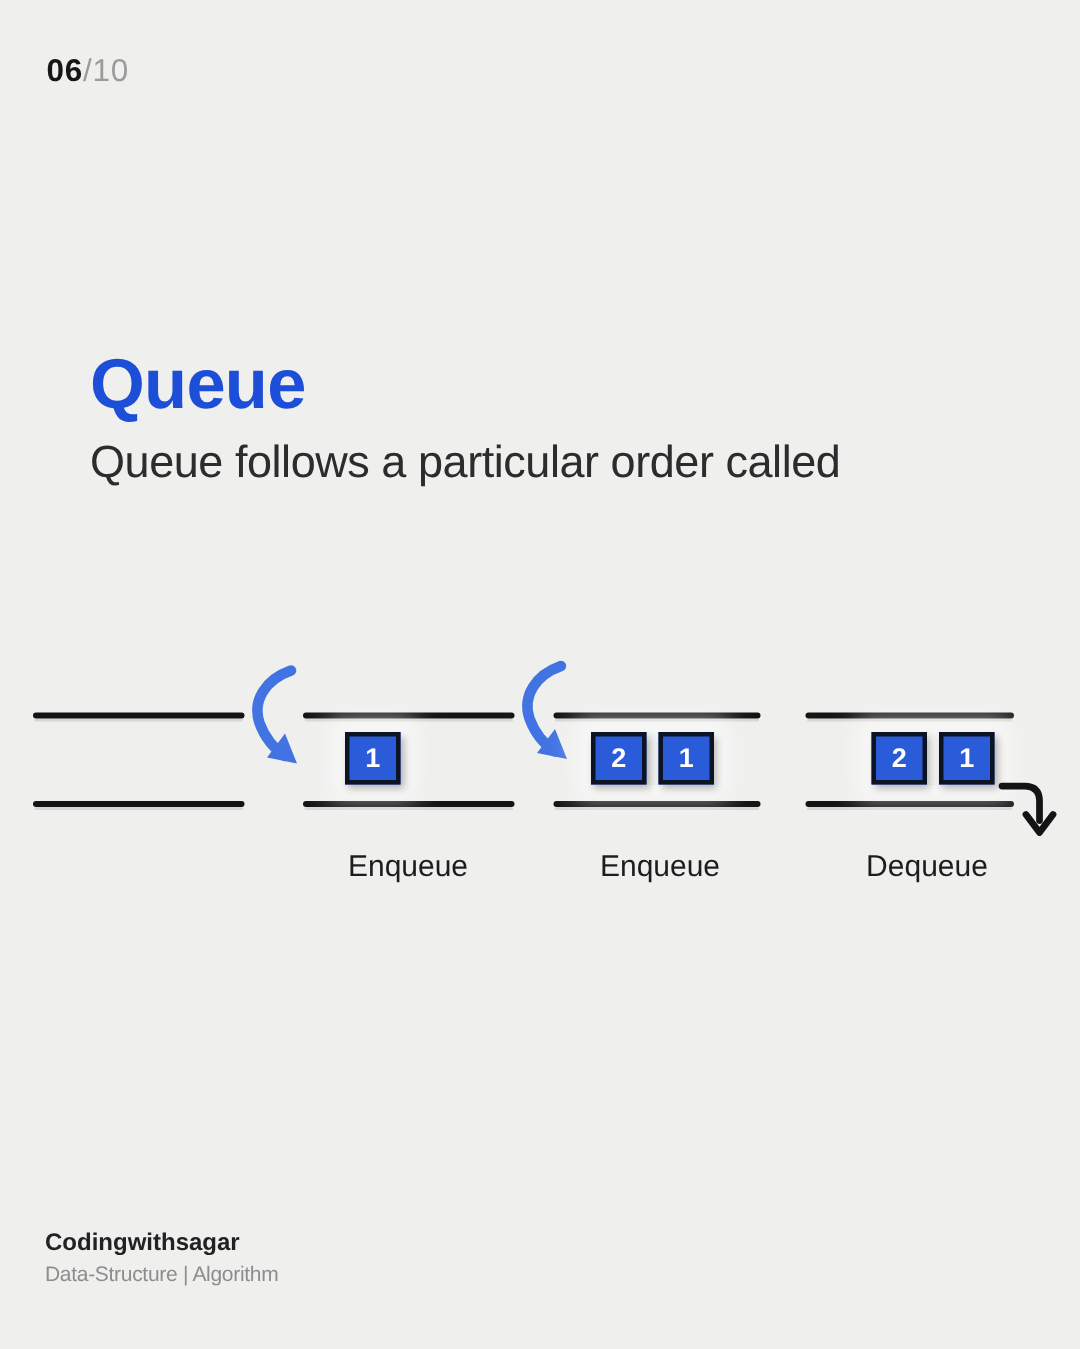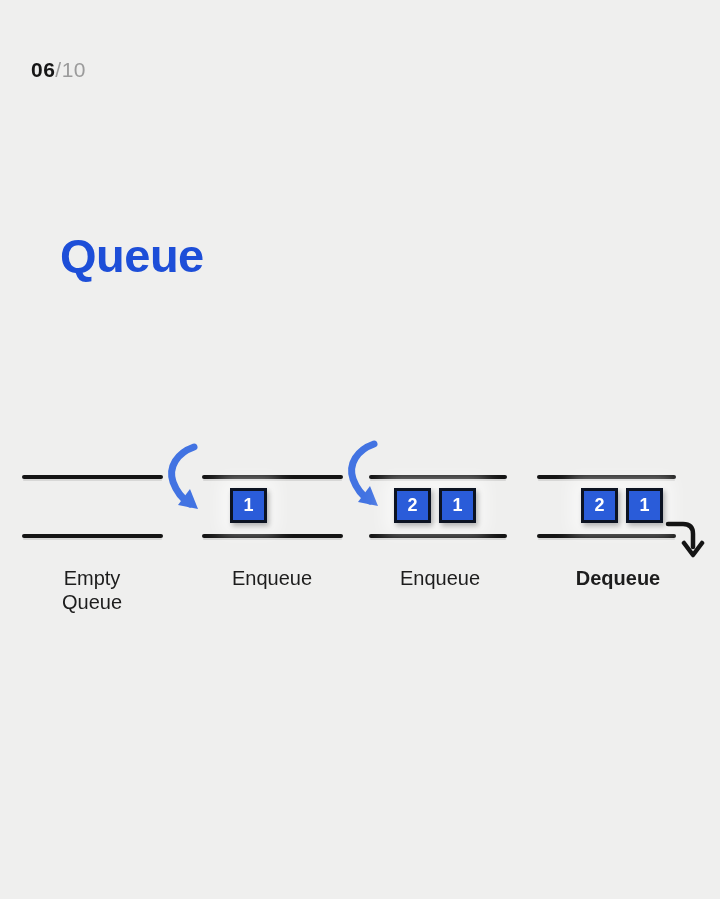--- a/index.html
+++ b/index.html
@@ -6,21 +6,21 @@
   body{
     width:720px;height:899px;
     background:#efefee;
     font-family:"Liberation Sans","DejaVu Sans",sans-serif;
     position:relative;overflow:hidden;
     color:#1e1e1e;
   }
   .canvas{position:absolute;inset:0;}
 
   
-  .page-num{position:absolute;left:31px;top:36px;font-size:21px;letter-spacing:.5px;margin-top:22px;}
+  .page-num{position:absolute;left:31px;top:36px;font-size:21px;letter-spacing:.5px;}
   .pn-current{font-weight:700;color:#161616;}
   .pn-total{font-weight:400;color:#9b9b9b;}
 
   
   .title{
     position:absolute;left:60px;top:228px;margin:0;
     font-size:47px;font-weight:700;color:#1d4ed8;letter-spacing:-.5px;
   }
   .desc{
     position:absolute;left:60px;top:290px;
@@ -62,39 +62,40 @@
 
   .stage-label{
     position:absolute;top:126px;transform:translateX(-50%);
     font-size:20px;color:#1d1d1d;text-align:center;line-height:24px;
     white-space:nowrap;
   }
   .stage-label.wrap{white-space:normal;width:110px;}
   .lb1{left:92px;}
   .lb2{left:272px;}
   .lb3{left:440px;}
-  .lb4{left:618px;font-weight:bold;}
+  .lb4{left:618px;}
 
   
   .footer{position:absolute;left:30px;top:820px;}
   .brand{font-size:16px;font-weight:700;color:#222;}
   .tagline{font-size:14px;color:#8d8d8d;margin-top:3px;letter-spacing:-.2px;}
 </style>
 </head>
 <body>
 
 <div class="canvas">
 
   <div class="page-num">
     <span class="pn-current">06</span><span class="pn-total">/10</span>
   </div>
 
   <h1 class="title">Queue</h1>
 
   <div class="desc">
+    <div>Queue follows a particular order called</div>
   </div>
 
   <div class="diagram">
 
     <div class="stage s1">
       <div class="qline top"></div>
       <div class="qline bottom"></div>
     </div>
 
     <svg class="arrow enq1" width="42" height="74" viewBox="0 0 42 74">
@@ -131,21 +132,24 @@
         <div class="qbox">2</div>
         <div class="qbox">1</div>
       </div>
     </div>
 
     <svg class="arrow deq" width="40" height="48" viewBox="0 0 40 48">
       <path d="M3 10 H18 Q28 10 28 20 V33" stroke="#141414" stroke-width="4.5" fill="none" stroke-linecap="round" stroke-linejoin="round"></path>
       <path d="M19 29 L28 41 L37 29" stroke="#141414" stroke-width="4.5" fill="none" stroke-linecap="round" stroke-linejoin="round"></path>
     </svg>
 
-    <div class="stage-label wrap lb1">Empty Queue</div>
     <div class="stage-label lb2">Enqueue</div>
     <div class="stage-label lb3">Enqueue</div>
     <div class="stage-label lb4">Dequeue</div>
 
   </div>
 
+  <div class="footer">
+    <div class="brand">Codingwithsagar</div>
+    <div class="tagline">Data-Structure | Algorithm</div>
+  </div>
 
 </div>
 
 </body></html>

